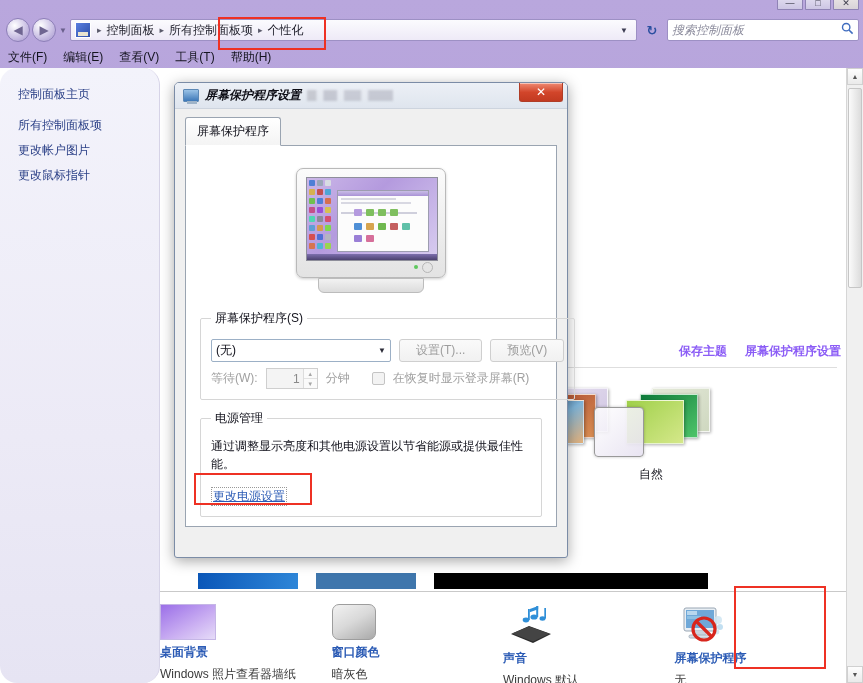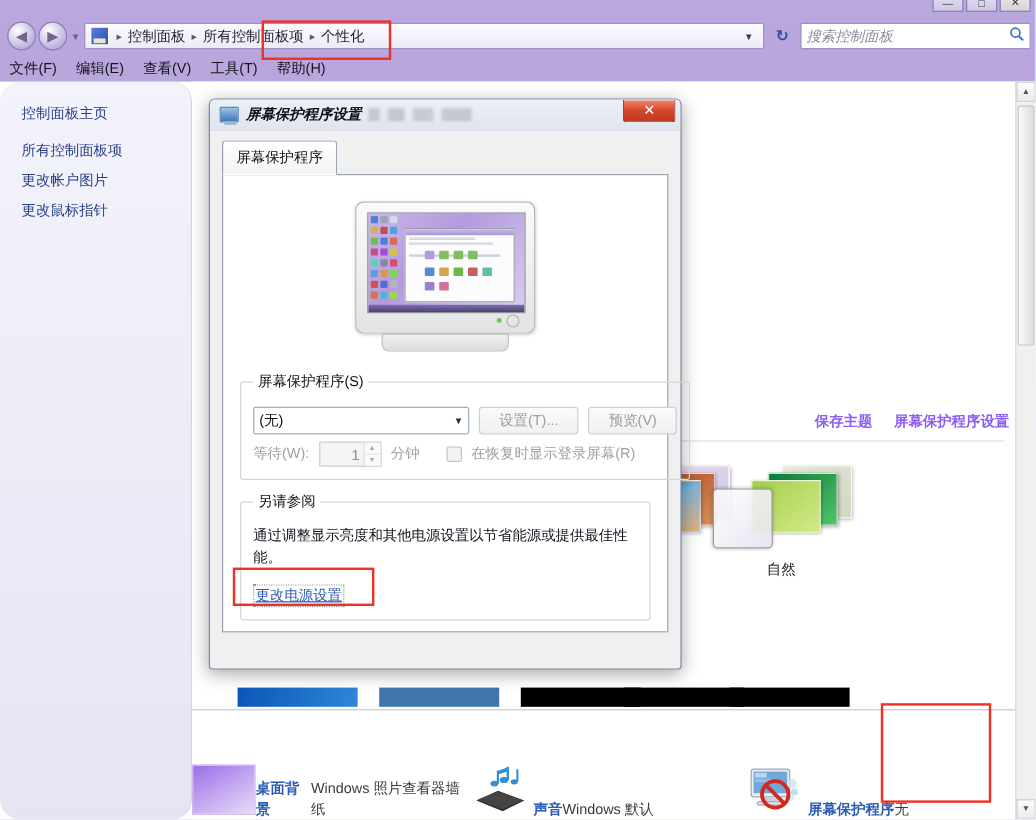--- a/index.html
+++ b/index.html
@@ -181,21 +181,21 @@
   #bottom-sep {
     position:absolute; left:0; right:17px; top:523px; height:1px; background:#c9c9c9;
   }
 
   
   #bottom-items {
     position:absolute; left:0; right:17px; top:530px; height:85px;
     display:flex;
   }
   .bottom-item {
-    flex:1; display:flex; flex-direction:row; align-items:flex-end;
+    flex:1; display:flex; flex-direction:column; align-items:flex-start;
     padding-top:6px;
   }
   .bi-thumb { width:56px; height:42px; margin-bottom:4px; }
   .bi-title { color:#2b5bb5; font-size:12px; font-weight:bold; }
   .bi-sub { color:#3a3a3a; font-size:12px; margin-top:5px; }
 
   
   .redbox {
     position:absolute; border:2px solid #ee3124; pointer-events:none;
   }
@@ -449,20 +449,25 @@
       <div id="bottom-sep"></div>
 
       <div id="bottom-items">
 
         <div class="bottom-item">
           <div class="bi-thumb" style="background:linear-gradient(150deg,#9b6fe8,#cbb0f2 60%,#e6dcf8); border:1px solid #c5b6e6;"></div>
           <div class="bi-title">桌面背景</div>
           <div class="bi-sub">Windows 照片查看器墙纸</div>
         </div>
 
+        <div class="bottom-item">
+          <div class="bi-thumb" style="width:44px;height:44px;border-radius:7px;background:linear-gradient(150deg,#f2f2f2 0%,#d9d9d9 48%,#a9a9a9 100%); border:1px solid #9d9d9d;"></div>
+          <div class="bi-title">窗口颜色</div>
+          <div class="bi-sub">暗灰色</div>
+        </div>
 
         <div class="bottom-item">
           <div class="bi-thumb" style="position:relative;">
             <svg width="56" height="42" viewBox="0 0 56 42">
               <g fill="#3a3a3a">
                 <path d="M8 30 L26 22 L48 30 L30 39 Z" fill="#2b2b2b"></path>
                 <path d="M9 29.5 L26 22.6 L46.5 29.8 L30 37.6 Z" fill="#444"></path>
               </g>
               <g fill="#2f8fd8">
                 <ellipse cx="23" cy="16" rx="3.3" ry="2.4"></ellipse>
@@ -615,21 +620,21 @@
                 <span class="spin-b">▼</span>
               </span>
             </div>
             <span class="lbl-dim">分钟</span>
             <span class="chk" style="margin-left:14px;"></span>
             <span class="lbl-dim">在恢复时显示登录屏幕(R)</span>
           </div>
         </fieldset>
 
         <fieldset class="grp" style="position:relative;">
-          <legend>另请参阅</legend>
+          <legend>电源管理</legend>
           <div id="pm-desc">通过调整显示亮度和其他电源设置以节省能源或提供最佳性能。</div>
           <a id="pm-link" href="#">更改电源设置</a>
         </fieldset>
 
       </div>
 
 
     </div>
   </div>
 

